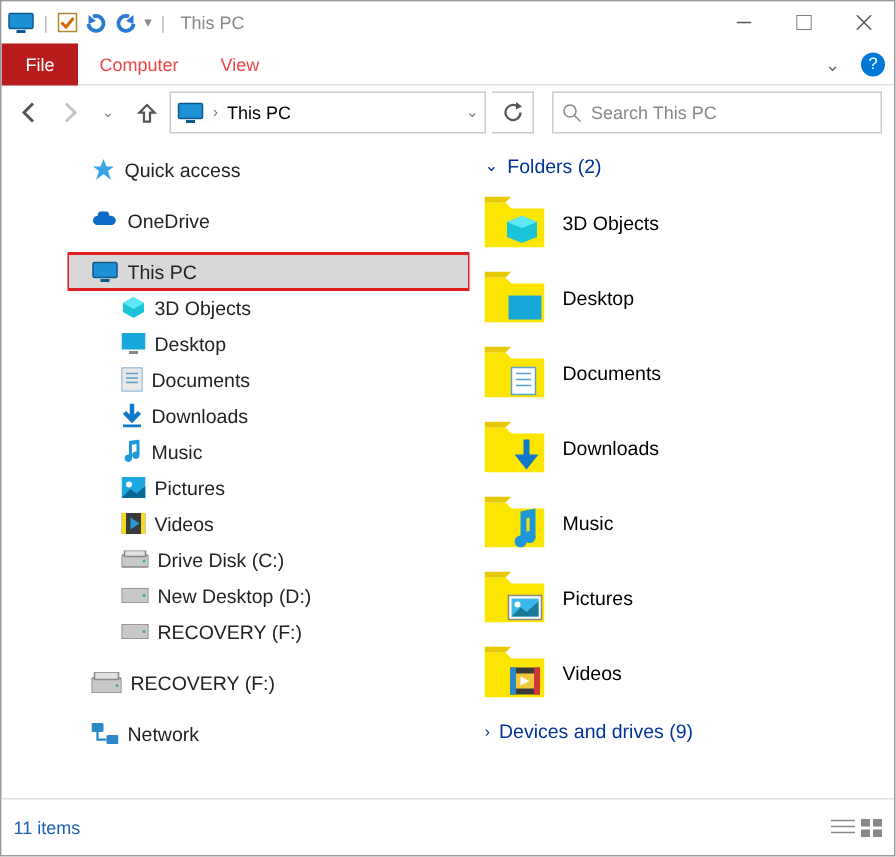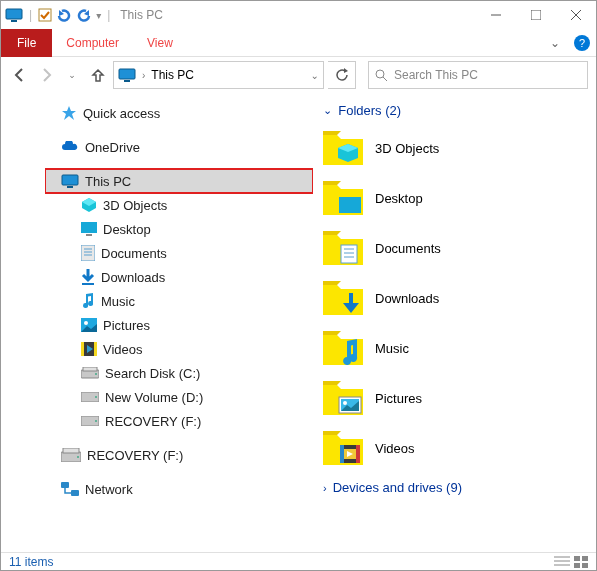--- a/index.html
+++ b/index.html
@@ -26,21 +26,21 @@
 .sidebar { width:268px; padding:8px 0; overflow:hidden; }
 .tree-item { display:flex; align-items:center; height:24px; padding-left:16px; gap:6px; font-size:13px; color:#222; }
 .tree-item.level2 { padding-left:36px; }
 .tree-item.selected { background:#d8d8d8; outline:2px solid #e02020; outline-offset:-1px; }
 .tree-spacer { height:10px; }
 .content { flex:1; padding:6px 10px; overflow:hidden; }
 .section-header { display:flex; align-items:center; color:#003399; font-size:13px; margin:4px 0 8px; gap:6px; }
 .folder-grid { display:flex; flex-direction:column; gap:6px; }
 .folder-item { display:flex; align-items:center; gap:12px; height:44px; }
 .folder-label { font-size:13px; }
-.statusbar { position:absolute; bottom:0; left:0; right:0; height:18px; border-top:1px solid #e0e0e0; display:flex; align-items:center; padding:0 8px; font-size:12px; color:#1a5fb0; background:#fff; }
+.statusbar { position:absolute; bottom:0; left:0; right:0; height:38px; border-top:1px solid #e0e0e0; display:flex; align-items:center; padding:0 8px; font-size:12px; color:#1a5fb0; background:#fff; }
 .statusbar .viewicons { margin-left:auto; display:flex; gap:4px; color:#888; }
 .ic { display:inline-flex; align-items:center; justify-content:center; }
 svg { display:block; }
 </style>
 </head>
 <body>
 
 <div class="titlebar">
   <div class="qat">
     <span class="ic">
@@ -241,30 +241,30 @@
         <span>Videos</span>
       </div>
     <div class="tree-item level2">
         <span class="ic">
           <svg width="18" height="12">
             <rect x="0" y="3" width="18" height="8" rx="1" fill="#c8c8c8" stroke="#888"></rect>
             <rect x="2" y="0" width="14" height="4" fill="#e0e0e0" stroke="#888"></rect>
             <circle cx="15" cy="7" r="1" fill="#4a8"></circle>
           </svg>
         </span>
-        <span>Search Disk (C:)</span>
+        <span>Drive Disk (C:)</span>
       </div>
     <div class="tree-item level2">
         <span class="ic">
           <svg width="18" height="10">
             <rect x="0" y="0" width="18" height="10" rx="1" fill="#c8c8c8" stroke="#888"></rect>
             <circle cx="15" cy="5" r="1" fill="#4a8"></circle>
           </svg>
         </span>
-        <span>New Volume (D:)</span>
+        <span>New Desktop (D:)</span>
       </div>
     <div class="tree-item level2">
         <span class="ic">
           <svg width="18" height="10">
             <rect x="0" y="0" width="18" height="10" rx="1" fill="#c8c8c8" stroke="#888"></rect>
             <circle cx="15" cy="5" r="1" fill="#4a8"></circle>
           </svg>
         </span>
         <span>RECOVERY (F:)</span>
       </div>

